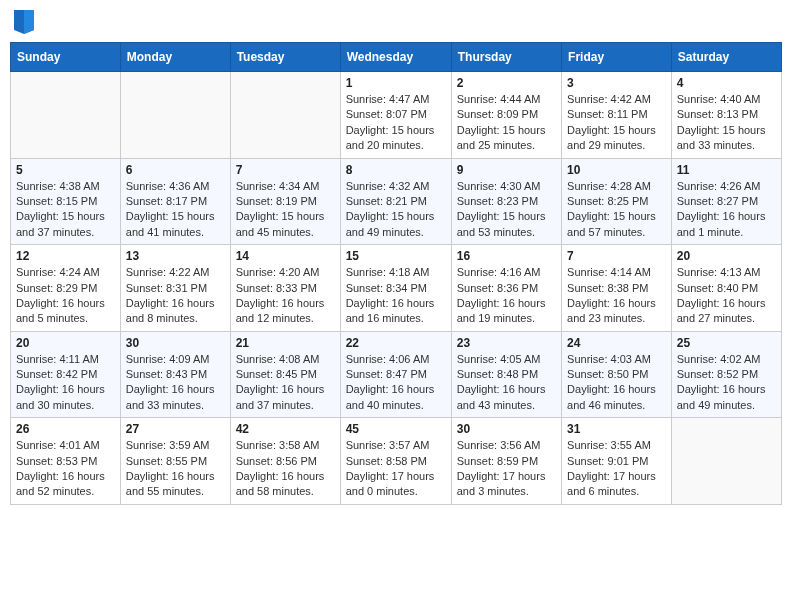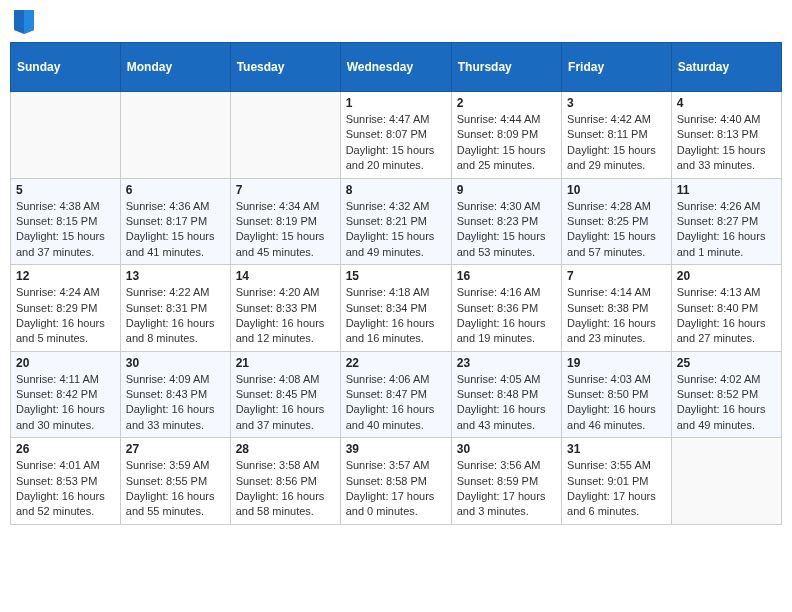--- a/index.html
+++ b/index.html
@@ -57,21 +57,21 @@
       width: 100%;
       border-collapse: collapse;
       border: 1px solid #ccc;
     }
     .calendar th {
       background: #1a6bbf;
       color: #fff;
       font-size: 12px;
       font-weight: bold;
       text-align: left;
-      padding: 17px 6px;
+      padding: 7px 6px;
       border: 1px solid #1558a0;
     }
     .calendar td {
       border: 1px solid #ccc;
       vertical-align: top;
       padding: 4px 5px;
       width: 113px;
       height: 80px;
       background: #fff;
     }
@@ -226,43 +226,43 @@
           </td>
           <td>
             <div class="day-number">22</div>
             <div class="day-info">Sunrise: 4:06 AM<br>Sunset: 8:47 PM<br>Daylight: 16 hours and 40 minutes.</div>
           </td>
           <td>
             <div class="day-number">23</div>
             <div class="day-info">Sunrise: 4:05 AM<br>Sunset: 8:48 PM<br>Daylight: 16 hours and 43 minutes.</div>
           </td>
           <td>
-            <div class="day-number">19</div>
+            <div class="day-number">24</div>
             <div class="day-info">Sunrise: 4:03 AM<br>Sunset: 8:50 PM<br>Daylight: 16 hours and 46 minutes.</div>
           </td>
           <td>
             <div class="day-number">25</div>
             <div class="day-info">Sunrise: 4:02 AM<br>Sunset: 8:52 PM<br>Daylight: 16 hours and 49 minutes.</div>
           </td>
         </tr>
         <tr>
           <td>
             <div class="day-number">26</div>
             <div class="day-info">Sunrise: 4:01 AM<br>Sunset: 8:53 PM<br>Daylight: 16 hours and 52 minutes.</div>
           </td>
           <td>
             <div class="day-number">27</div>
             <div class="day-info">Sunrise: 3:59 AM<br>Sunset: 8:55 PM<br>Daylight: 16 hours and 55 minutes.</div>
           </td>
           <td>
-            <div class="day-number">28</div>
+            <div class="day-number">42</div>
             <div class="day-info">Sunrise: 3:58 AM<br>Sunset: 8:56 PM<br>Daylight: 16 hours and 58 minutes.</div>
           </td>
           <td>
-            <div class="day-number">39</div>
+            <div class="day-number">45</div>
             <div class="day-info">Sunrise: 3:57 AM<br>Sunset: 8:58 PM<br>Daylight: 17 hours and 0 minutes.</div>
           </td>
           <td>
             <div class="day-number">30</div>
             <div class="day-info">Sunrise: 3:56 AM<br>Sunset: 8:59 PM<br>Daylight: 17 hours and 3 minutes.</div>
           </td>
           <td>
             <div class="day-number">31</div>
             <div class="day-info">Sunrise: 3:55 AM<br>Sunset: 9:01 PM<br>Daylight: 17 hours and 6 minutes.</div>
           </td>

